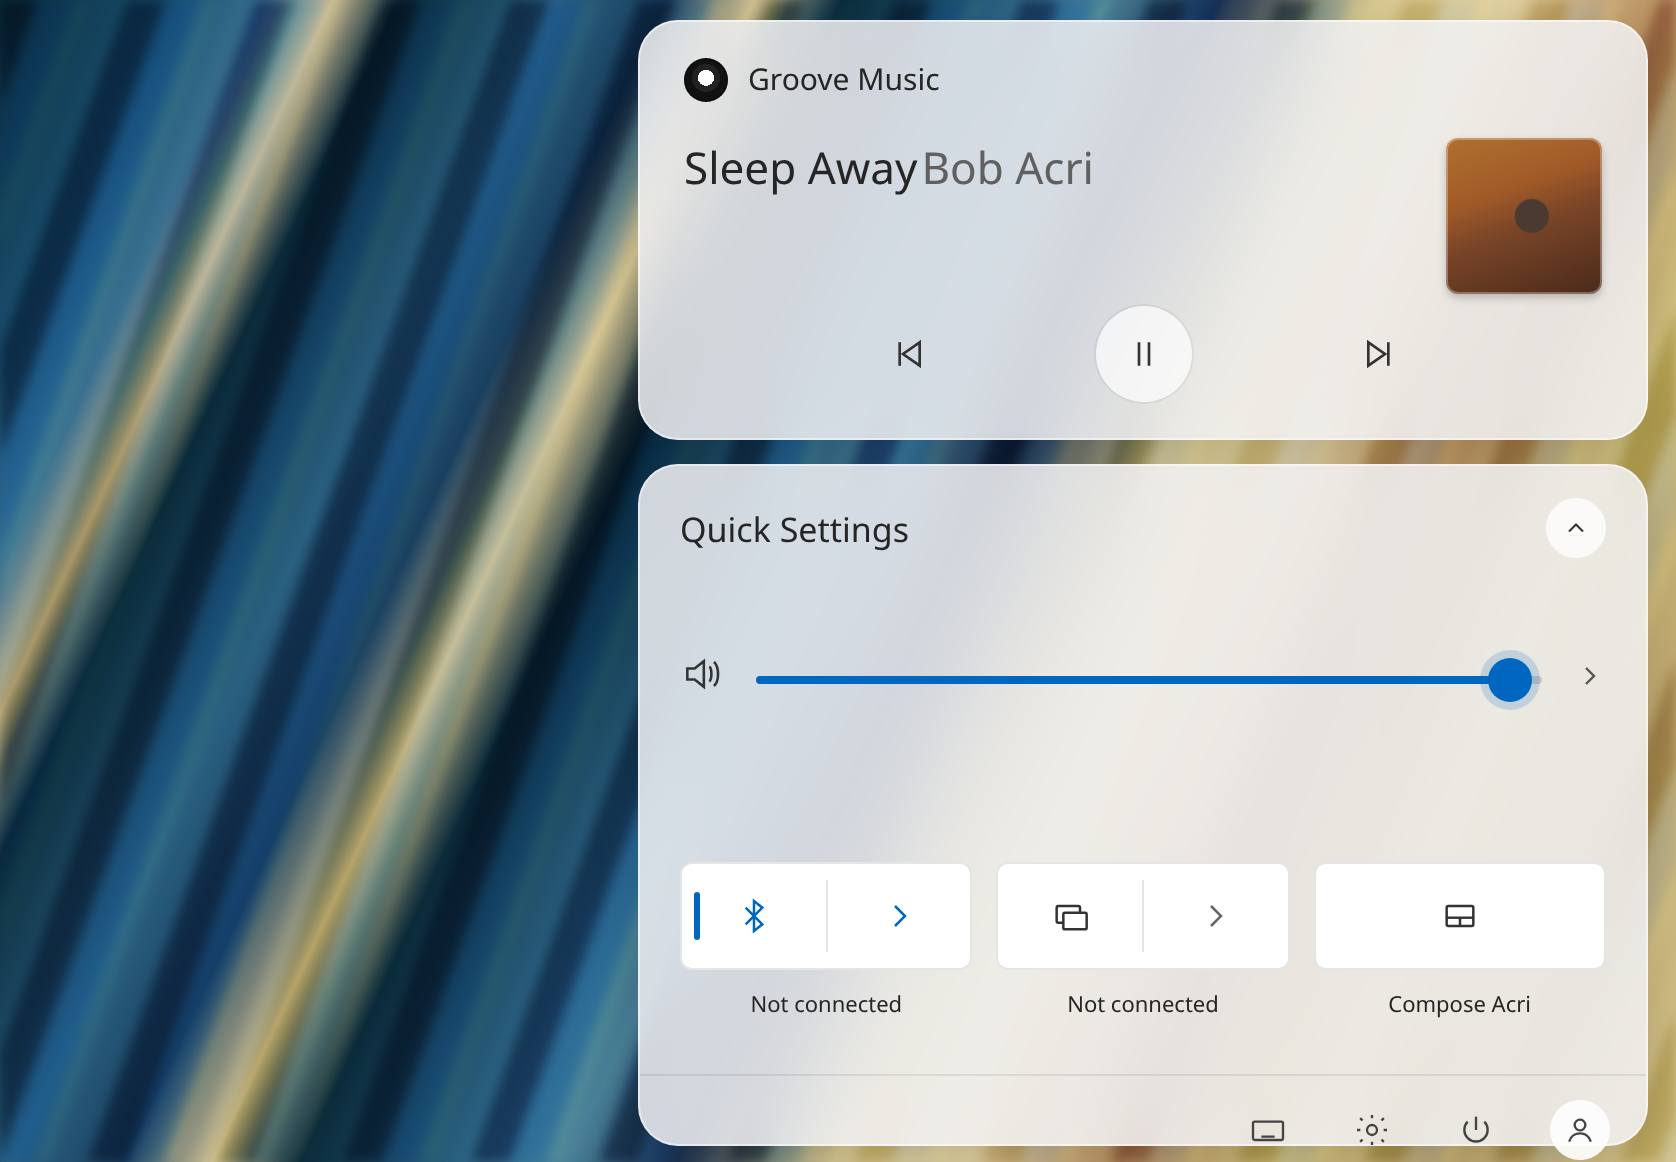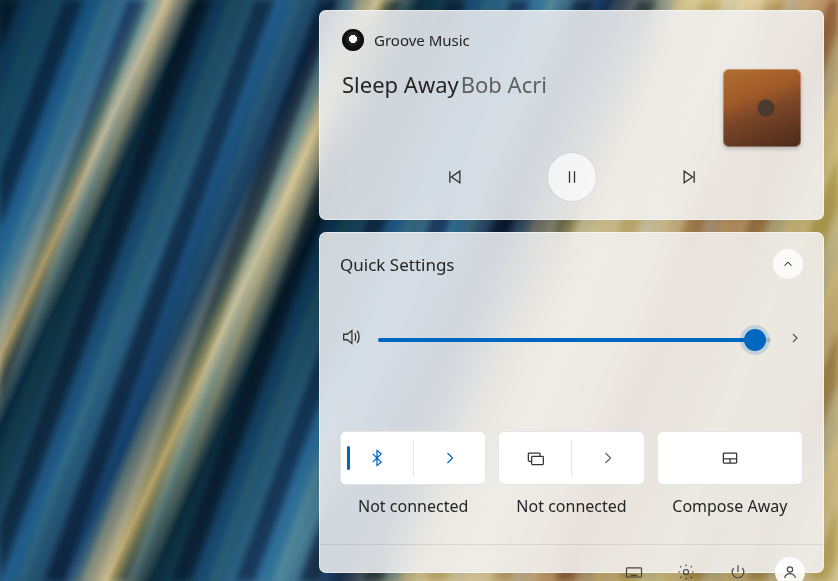--- a/index.html
+++ b/index.html
@@ -36,21 +36,21 @@
         rgba(200,180,140,0.3) 35px, rgba(200,180,140,0.3) 42px,
         transparent 42px, transparent 60px);
     mix-blend-mode:overlay;
     filter:blur(3px);
   }
 
   .panel{
     position:absolute;
     right:14px;
     width:505px;
-    border-radius:7px;
+    border-radius:20px;
     background:var(--panel-bg);
     backdrop-filter:blur(18px);
     border:1px solid var(--panel-border);
     box-shadow:0 8px 24px rgba(0,0,0,.15);
   }
 
   
   .media{
     top:10px;
     height:210px;
@@ -147,21 +147,21 @@
   .tile .seg{
     flex:1;display:flex;align-items:center;justify-content:center;height:100%;
   }
   .tile .divider{width:1px;height:70%;background:var(--tile-border);}
   .tile.active-bar{position:relative;}
   .tile.active-bar::before{
     content:"";position:absolute;left:6px;top:14px;bottom:14px;width:3px;
     border-radius:2px;background:var(--accent);
   }
   .tile svg{width:20px;height:20px;fill:none;stroke-width:1.5;}
-  .tile-label{font-size:16px;color:var(--text-dark);}
+  .tile-label{font-size:11px;color:var(--text-dark);}
 
   .qs-footer{
     margin-top:auto;
     border-top:1px solid var(--divider);
     display:flex;justify-content:flex-end;align-items:center;gap:22px;
     padding:12px 18px;
   }
   .ft-btn{
     width:30px;height:30px;border-radius:50%;
     display:flex;align-items:center;justify-content:center;cursor:pointer;
@@ -276,21 +276,21 @@
     <div class="tile-col">
       <div class="tile">
         <div class="seg" style="flex:1 0 100%">
           <svg viewBox="0 0 24 24" style="stroke:#333">
             <rect x="4" y="6" width="16" height="12" rx="1"></rect>
               <path d="M4 13h16"></path>
               <path d="M12 13v5"></path>
           </svg>
         </div>
       </div>
-      <div class="tile-label">Compose Away</div>
+      <div class="tile-label">Compose Acri</div>
     </div>
 
   </div>
 
   <div class="qs-footer">
     <div class="ft-btn">
       <svg viewBox="0 0 24 24">
         <rect x="3" y="7" width="18" height="11" rx="1"></rect>
         <path d="M6 10h.01M9 10h.01M12 10h.01M15 10h.01M18 10h.01M6 13h.01M9 13h.01M12 13h.01M15 13h.01M18 13h.01M8 16h8"></path>
       </svg>

